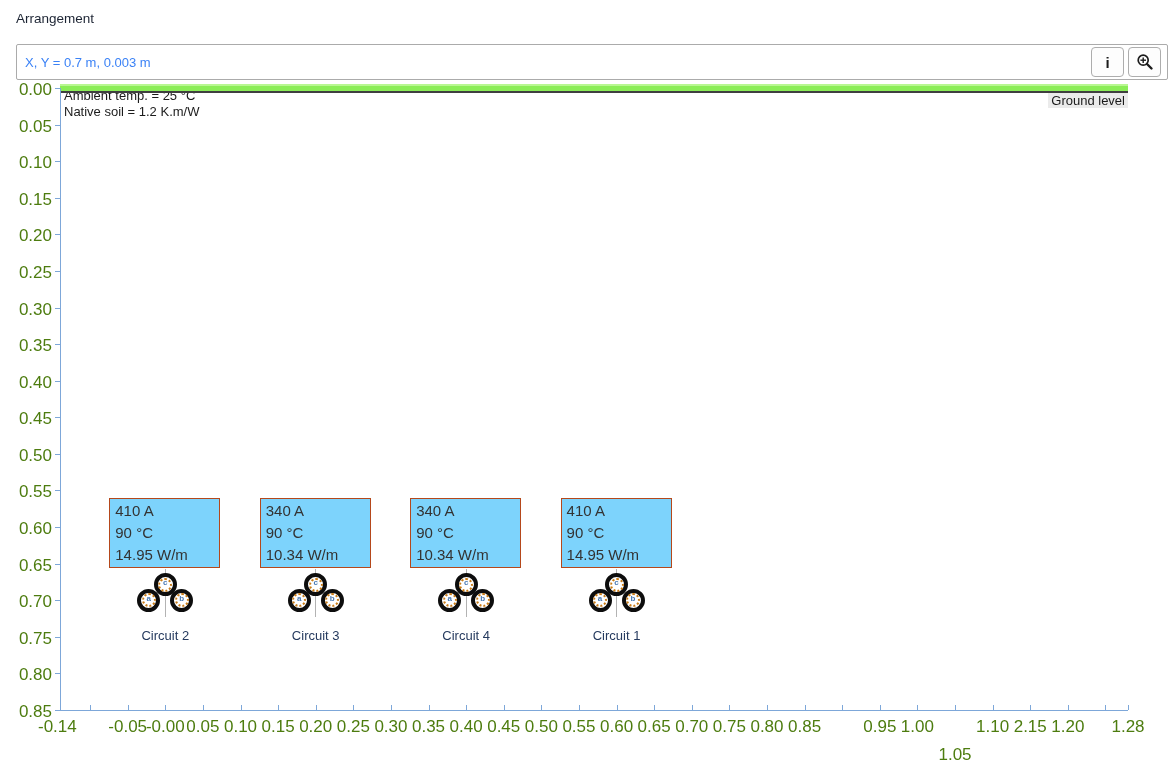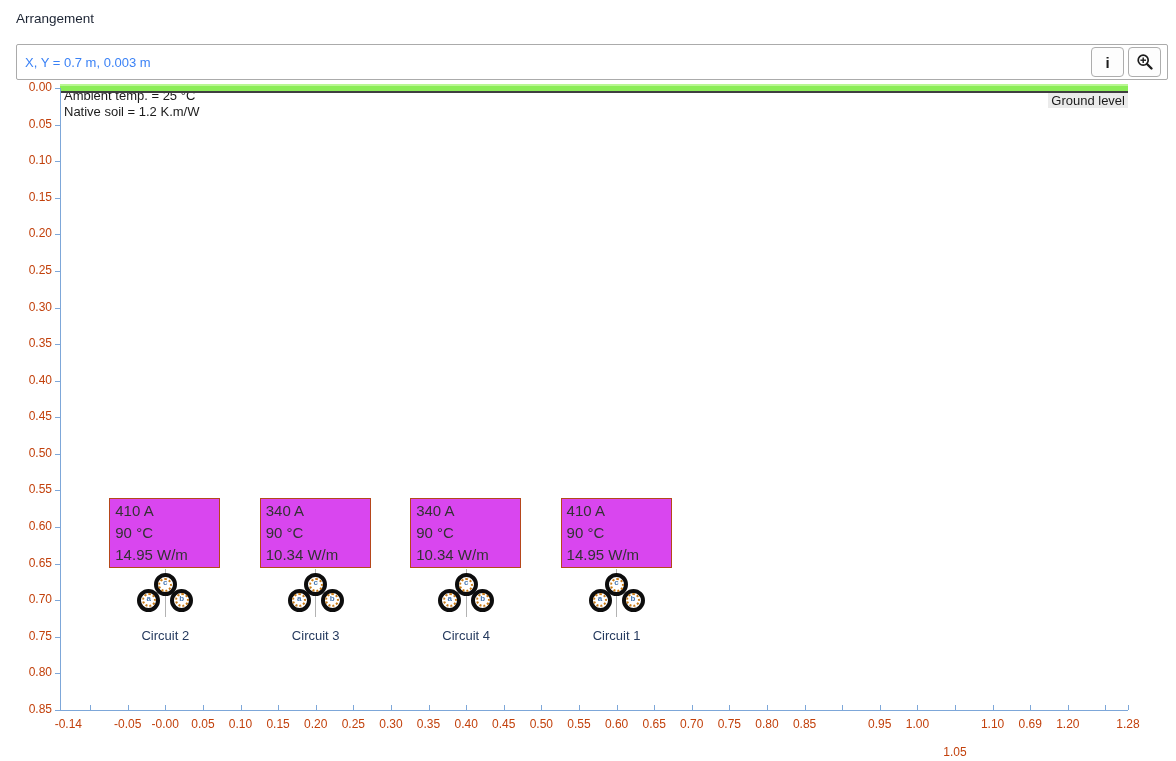--- a/index.html
+++ b/index.html
@@ -21,27 +21,27 @@
   .btn-group{display:flex;gap:4px;}
   .tool-btn{width:31px;height:28px;border:1px solid #adadad;border-radius:4px;background:#fdfdfd;
             display:flex;align-items:center;justify-content:center;font-size:15px;font-weight:bold;
             color:#1b1b1b;cursor:pointer;}
 
   
   #chart{position:absolute;left:0;top:80px;width:1176px;height:681px;background:#fff;}
   #chart .abs{position:absolute;}
   .axis-line{position:absolute;background:#7da7d9;}
   .tickmark{position:absolute;background:#7da7d9;}
-  .ticklabel{position:absolute;font-size:12px;color:#c2410c;}
+  .ticklabel{position:absolute;font-size:17px;color:#4d7c0f;}
   .annotation{position:absolute;font-size:13px;color:#1b1b1b;line-height:16px;}
   .ground-band{position:absolute;}
   .ground-line{position:absolute;background:#3f3f3f;}
   .ground-label{position:absolute;font-size:13px;color:#1b1b1b;background:#ebebeb;padding:0 3px;}
 
-  .circuit-box{position:absolute;border:1px solid #b5481b;background:#d946ef;
+  .circuit-box{position:absolute;border:1px solid #b5481b;background:#7dd3fc;
                font-size:15px;line-height:22px;color:#333;padding:1px 5px;width:99px;}
   .connector{position:absolute;width:1px;background:#b3b3b3;}
   .cable{position:absolute;width:15px;height:15px;border:4px solid #0d0d0d;border-radius:50%;background:#fff;}
   .cable .ring{position:absolute;inset:0.5px;border:2.5px dotted #c87b17;border-radius:50%;}
   .cable .phase{position:absolute;left:0;top:1px;width:100%;text-align:center;
                 font-size:8px;font-weight:bold;color:#4a7ab5;}
   .circuit-label{position:absolute;width:120px;text-align:center;font-size:13px;color:#253a5e;}
 </style>
 </head>
 <body>
@@ -107,21 +107,21 @@
     <div class="ticklabel" style="left: 8px; top: 475.647px; width: 44px; text-align: right;">0.65</div>
     <div class="tickmark" style="left: 55px; top: 520.235px; width: 5px; height: 1px;"></div>
     <div class="ticklabel" style="left: 8px; top: 512.235px; width: 44px; text-align: right;">0.70</div>
     <div class="tickmark" style="left: 55px; top: 556.824px; width: 5px; height: 1px;"></div>
     <div class="ticklabel" style="left: 8px; top: 548.824px; width: 44px; text-align: right;">0.75</div>
     <div class="tickmark" style="left: 55px; top: 593.412px; width: 5px; height: 1px;"></div>
     <div class="ticklabel" style="left: 8px; top: 585.412px; width: 44px; text-align: right;">0.80</div>
     <div class="tickmark" style="left: 55px; top: 630px; width: 5px; height: 1px;"></div>
     <div class="ticklabel" style="left: 8px; top: 622px; width: 44px; text-align: right;">0.85</div>
     <div class="tickmark" style="left: 60px; top: 625px; width: 1px; height: 5px;"></div>
-    <div class="ticklabel" style="left: 38px; top: 637px; width: 44px; text-align: right;">-0.14</div>
+    <div class="ticklabel" style="left: 38px; top: 637px; width: 44px; text-align: left;">-0.14</div>
     <div class="tickmark" style="left: 90.0845px; top: 625px; width: 1px; height: 5px;"></div>
     <div class="tickmark" style="left: 127.69px; top: 625px; width: 1px; height: 5px;"></div>
     <div class="ticklabel" style="left: 105.69px; top: 637px; width: 44px; text-align: center;">-0.05</div>
     <div class="tickmark" style="left: 165.296px; top: 625px; width: 1px; height: 5px;"></div>
     <div class="ticklabel" style="left: 143.296px; top: 637px; width: 44px; text-align: center;">-0.00</div>
     <div class="tickmark" style="left: 202.901px; top: 625px; width: 1px; height: 5px;"></div>
     <div class="ticklabel" style="left: 180.901px; top: 637px; width: 44px; text-align: center;">0.05</div>
     <div class="tickmark" style="left: 240.507px; top: 625px; width: 1px; height: 5px;"></div>
     <div class="ticklabel" style="left: 218.507px; top: 637px; width: 44px; text-align: center;">0.10</div>
     <div class="tickmark" style="left: 278.113px; top: 625px; width: 1px; height: 5px;"></div>
@@ -158,21 +158,21 @@
     <div class="ticklabel" style="left: 820.197px; top: 637px; width: 44px; text-align: center; margin-top: 48px;">0.90</div>
     <div class="tickmark" style="left: 879.803px; top: 625px; width: 1px; height: 5px;"></div>
     <div class="ticklabel" style="left: 857.803px; top: 637px; width: 44px; text-align: center;">0.95</div>
     <div class="tickmark" style="left: 917.408px; top: 625px; width: 1px; height: 5px;"></div>
     <div class="ticklabel" style="left: 895.408px; top: 637px; width: 44px; text-align: center;">1.00</div>
     <div class="tickmark" style="left: 955.014px; top: 625px; width: 1px; height: 5px;"></div>
     <div class="ticklabel" style="left: 933.014px; top: 637px; width: 44px; text-align: center; margin-top: 28px;">1.05</div>
     <div class="tickmark" style="left: 992.62px; top: 625px; width: 1px; height: 5px;"></div>
     <div class="ticklabel" style="left: 970.62px; top: 637px; width: 44px; text-align: center;">1.10</div>
     <div class="tickmark" style="left: 1030.23px; top: 625px; width: 1px; height: 5px;"></div>
-    <div class="ticklabel" style="left: 1008.23px; top: 637px; width: 44px; text-align: center;">0.69</div>
+    <div class="ticklabel" style="left: 1008.23px; top: 637px; width: 44px; text-align: center;">2.15</div>
     <div class="tickmark" style="left: 1067.83px; top: 625px; width: 1px; height: 5px;"></div>
     <div class="ticklabel" style="left: 1045.83px; top: 637px; width: 44px; text-align: center;">1.20</div>
     <div class="tickmark" style="left: 1105.44px; top: 625px; width: 1px; height: 5px;"></div>
     <div class="tickmark" style="left: 1128px; top: 625px; width: 1px; height: 5px;"></div>
     <div class="ticklabel" style="left: 1106px; top: 637px; width: 44px; text-align: center;">1.28</div>
     <div class="connector" style="left: 164.796px; top: 489px; height: 48px;"></div>
     <div class="circuit-box" style="left: 109.296px; top: 418px;">
       <div>410 A</div>
       <div>90 °C</div>
       <div>14.95 W/m</div>

